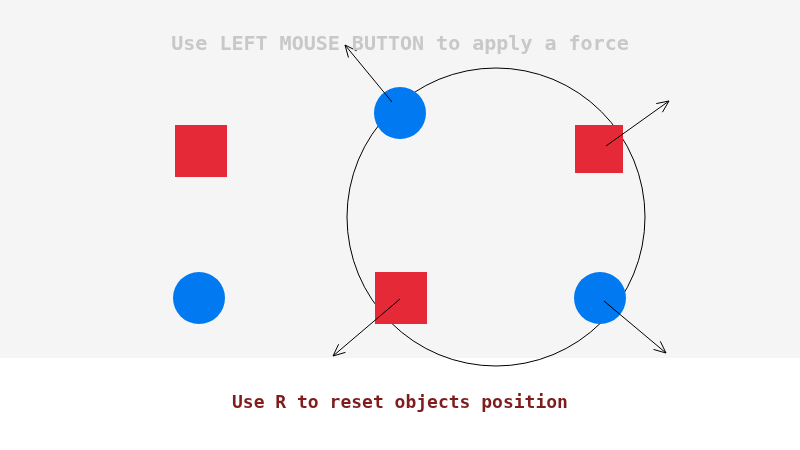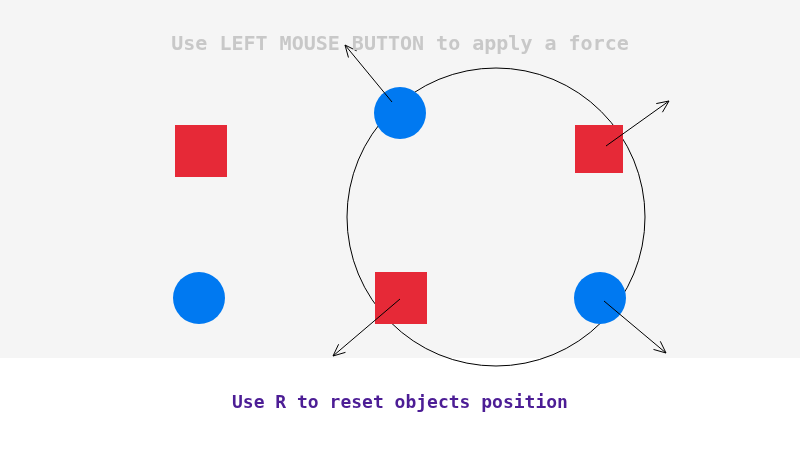--- a/index.html
+++ b/index.html
@@ -60,14 +60,14 @@
       <line x1="669" y1="101" x2="656.2597792323459" y2="103.58587988727919" stroke="#000000" stroke-width="1"></line>
       <line x1="669" y1="101" x2="662.4219339117129" y2="112.21289643839306" stroke="#000000" stroke-width="1"></line>
       <line x1="400" y1="299" x2="333" y2="356" stroke="#000000" stroke-width="1"></line>
       <line x1="333" y1="356" x2="345.47586771381486" y2="352.345861963829" stroke="#000000" stroke-width="1"></line>
       <line x1="333" y1="356" x2="338.6061491710267" y2="344.2709296416043" stroke="#000000" stroke-width="1"></line>
       <line x1="604" y1="301" x2="666" y2="353" stroke="#000000" stroke-width="1"></line>
       <line x1="666" y1="353" x2="660.3116009576503" y2="341.3105981190227" stroke="#000000" stroke-width="1"></line>
       <line x1="666" y1="353" x2="653.4987724134361" y2="349.4335859986627" stroke="#000000" stroke-width="1"></line>
     </svg>
   <div class="instruction top" style="color: rgb(200, 200, 200);">Use LEFT MOUSE BUTTON to apply a force</div>
-  <div class="instruction bottom" style="color: #4c1d95;">Use R to reset objects position</div>
+  <div class="instruction bottom" style="color: #7f1d1d;">Use R to reset objects position</div>
 </div>
 
 </body></html>

